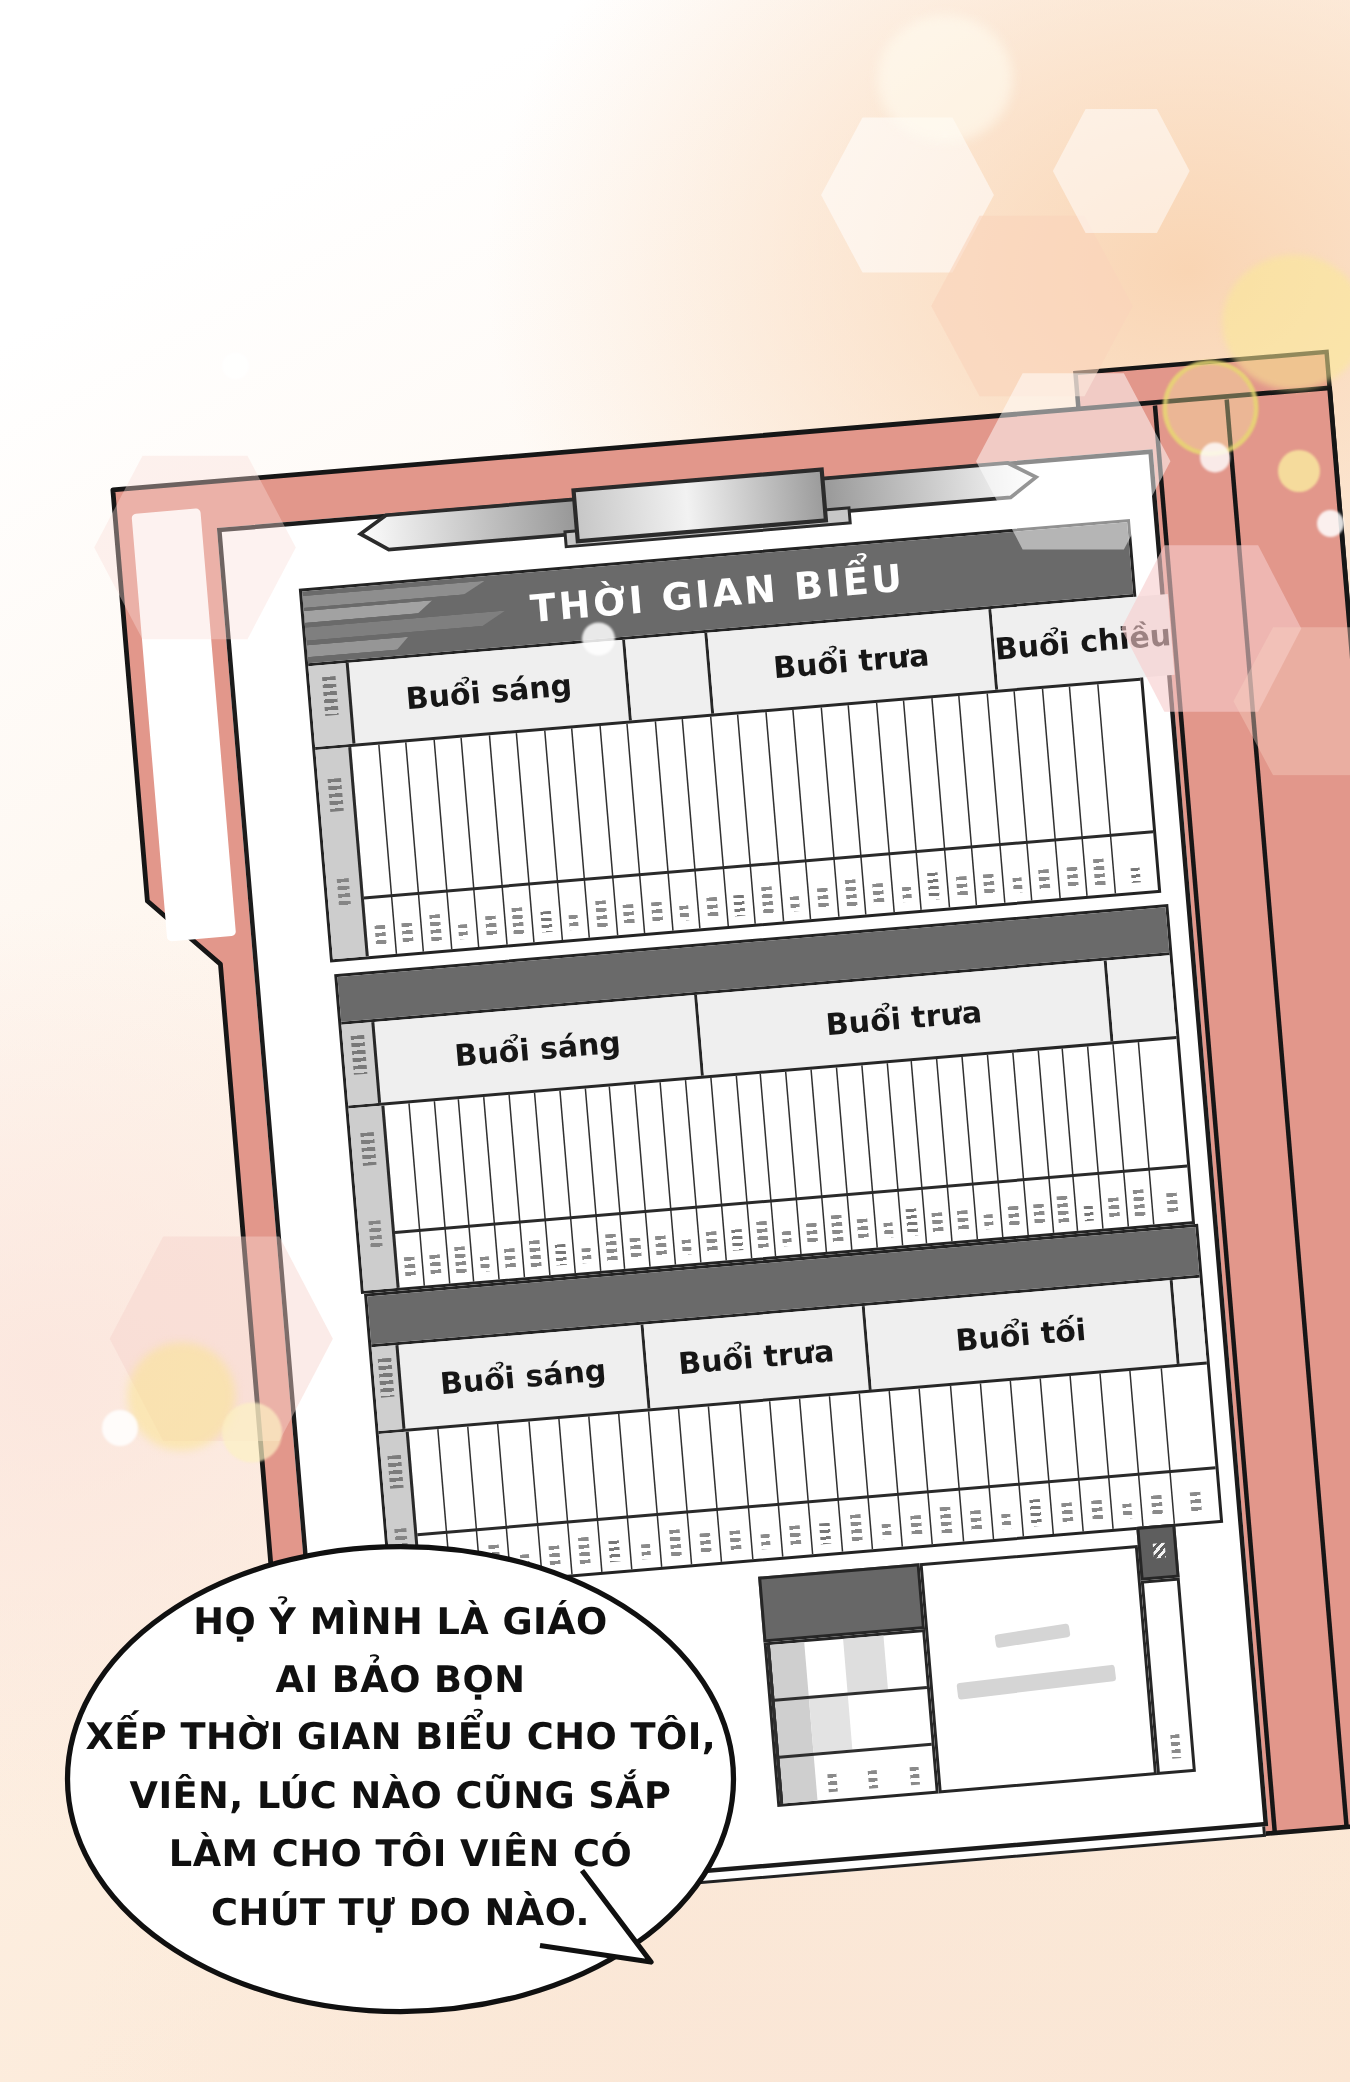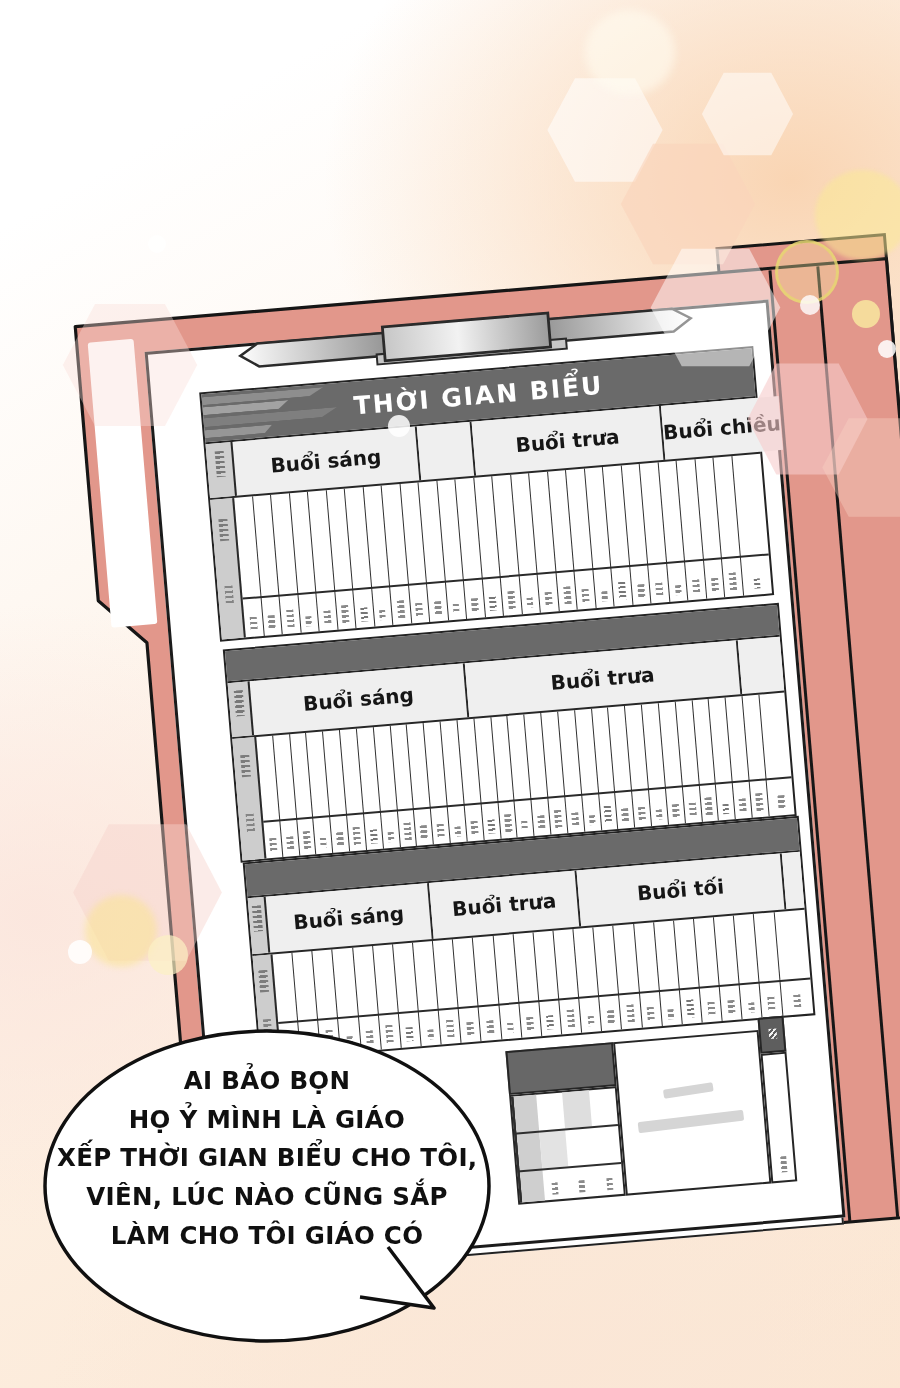--- a/index.html
+++ b/index.html
@@ -372,20 +372,21 @@
   <span class="bk dot bk16"></span>
   <span class="bk dot bk17"></span>
   <span class="bk hex bk18"></span>
   <span class="bk dot bk19"></span>
 
   <svg class="bubble-svg" width="900" height="1388" viewBox="0 0 900 1388">
     <ellipse cx="267" cy="1186" rx="222" ry="155" fill="#ffffff" stroke="#101010" stroke-width="3.5"></ellipse>
     <path d="M 388 1247 L 434 1308 L 360 1297" fill="#ffffff" stroke="#101010" stroke-width="3.5" stroke-linejoin="round"></path>
   </svg>
   <div class="bubble-text">
+    <div>HỌ Ỷ MÌNH LÀ GIÁO</div>
     <div>AI BẢO BỌN</div>
-    <div>HỌ Ỷ MÌNH LÀ GIÁO</div>
     <div>XẾP THỜI GIAN BIỂU CHO TÔI,</div>
     <div>VIÊN, LÚC NÀO CŨNG SẮP</div>
-    <div>LÀM CHO TÔI GIÁO CÓ</div>
+    <div>LÀM CHO TÔI VIÊN CÓ</div>
+    <div>CHÚT TỰ DO NÀO.</div>
   </div>
 
 </div>
 
 </body></html>

